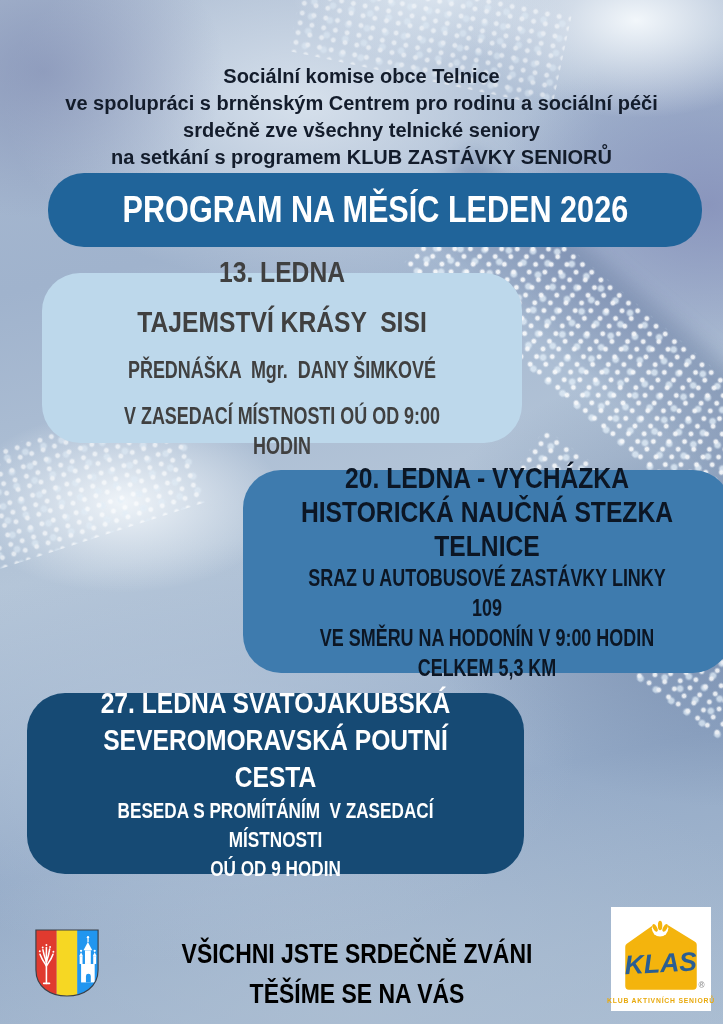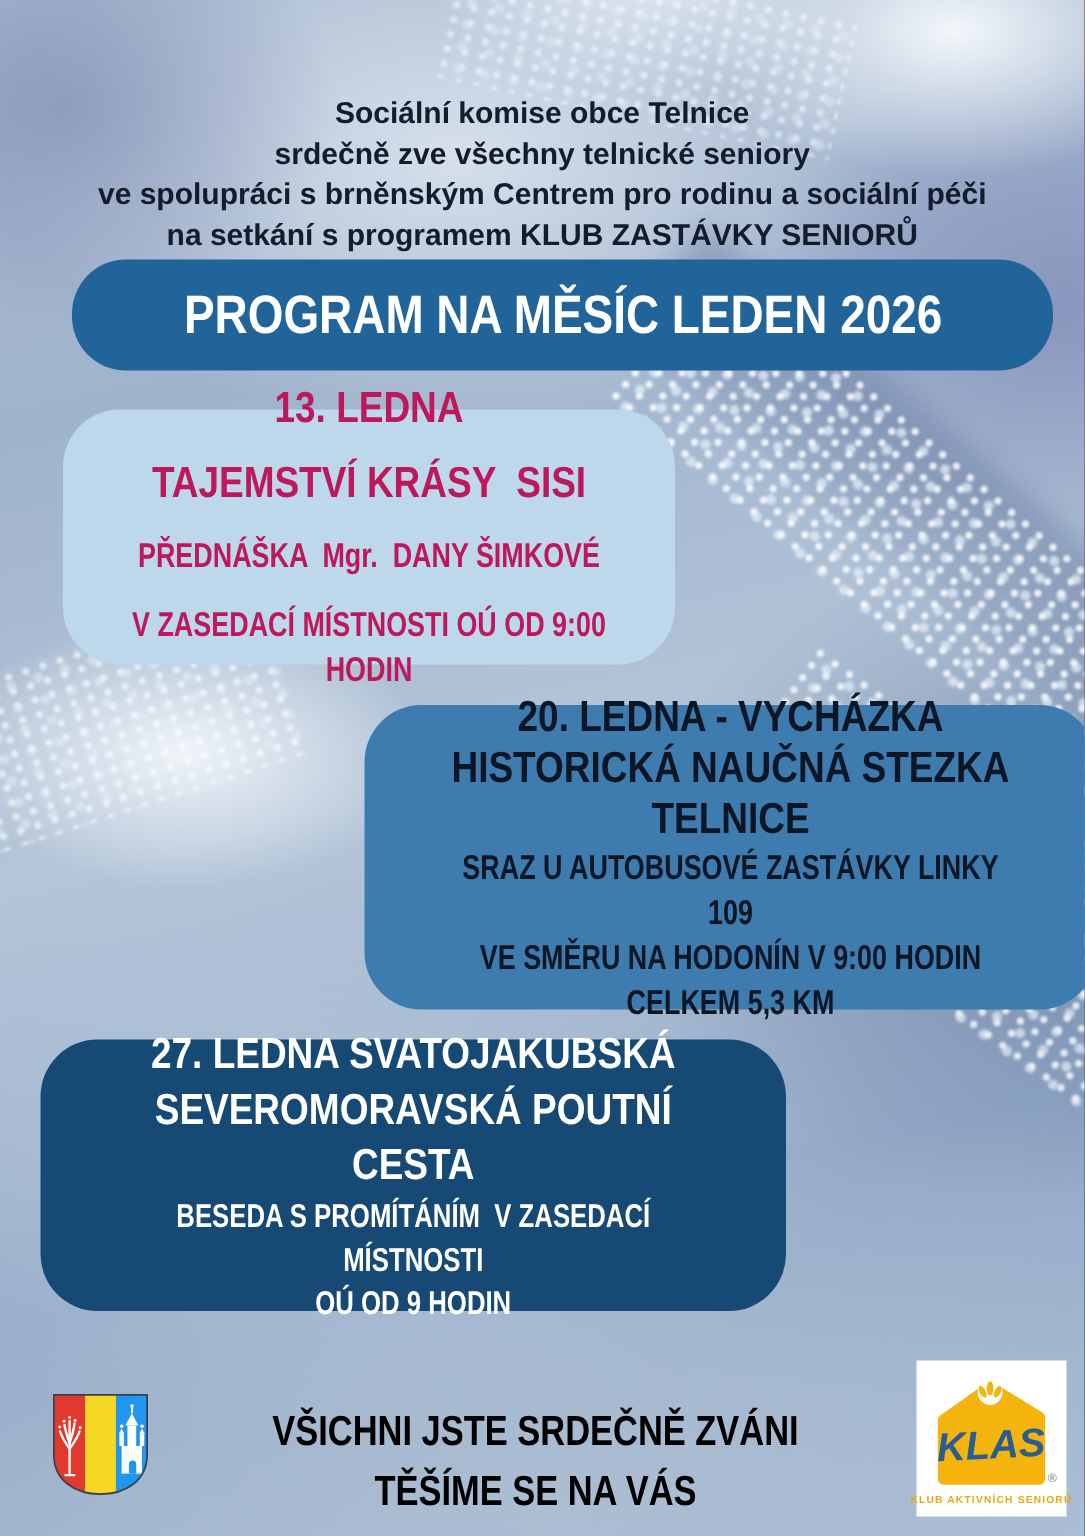--- a/index.html
+++ b/index.html
@@ -40,21 +40,21 @@
   .txt{white-space:pre-wrap;}
   .header{position:absolute;left:0;right:0;top:28px;text-align:center;
     color:#131c2b;font-size:20px;line-height:27px;margin-top:35px;}
   .banner{position:absolute;left:48px;top:173px;width:654px;height:74px;
     background:#20649a;border-radius:36px;display:flex;align-items:center;justify-content:center;}
   .banner .t{color:#fff;font-size:36px;transform:scaleX(.85);white-space:nowrap;}
   .card{position:absolute;display:flex;flex-direction:column;justify-content:center;
     text-align:center;border-radius:38px;}
   .card .title{font-size:29px;line-height:34px;transform:scaleX(.85);}
   .card .detail{font-size:23px;line-height:30px;transform:scaleX(.78);}
-  #card1{left:42px;top:273px;width:408px;height:170px;background:#bdd8eb;color:#be185d;gap:16px;}
+  #card1{left:42px;top:273px;width:480px;height:170px;background:#bdd8eb;color:#404040;gap:16px;}
   #card2{left:243px;top:470px;width:488px;height:203px;background:#3e7bae;color:#0c1624;}
   #card3{left:27px;top:693px;width:497px;height:181px;background:#164a74;color:#ffffff;}
   #card3 .title{line-height:37px;}
   #card3 .detail{font-size:22px;line-height:29px;}
   .footer{position:absolute;left:107px;top:934px;width:500px;text-align:center;
     color:#000000;font-size:28px;line-height:40px;}
   .footer .line{transform:scaleX(.82);}
   .coa{position:absolute;left:33px;top:926px;width:68px;height:74px;}
   .klas{position:absolute;left:611px;top:907px;width:100px;height:104px;background:#ffffff;
     display:flex;flex-direction:column;align-items:center;justify-content:flex-start;padding-top:6px;box-sizing:border-box;}
@@ -68,22 +68,22 @@
   <div class="branch"></div>
   <div class="frost frost-a"></div>
   <div class="frost frost-b"></div>
   <div class="frost frost-c"></div>
   <div class="frost frost-d"></div>
 
   <div class="content">
 
     <div class="header">
       <div class="txt">Sociální komise obce Telnice</div>
+      <div class="txt">ve spolupráci s brněnským Centrem pro rodinu a sociální péči</div>
       <div class="txt">srdečně zve všechny telnické seniory</div>
-      <div class="txt">ve spolupráci s brněnským Centrem pro rodinu a sociální péči</div>
       <div class="txt">na setkání s programem KLUB ZASTÁVKY SENIORŮ</div>
     </div>
 
     <div class="banner">
       <div class="t">PROGRAM NA MĚSÍC LEDEN 2026</div>
     </div>
 
     <div class="card" id="card1">
       <div class="title txt">13. LEDNA</div>
       <div class="title txt">TAJEMSTVÍ KRÁSY  SISI</div>

